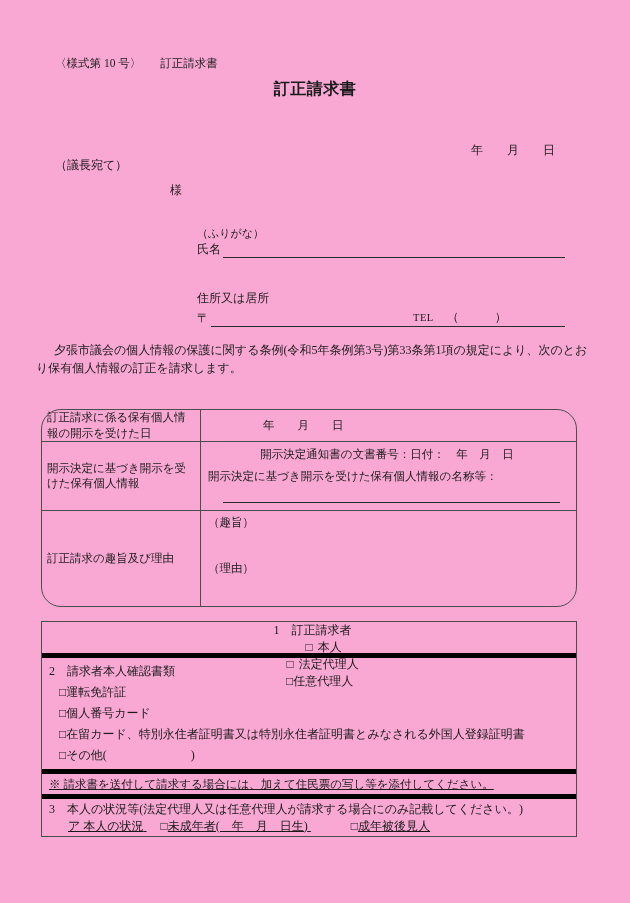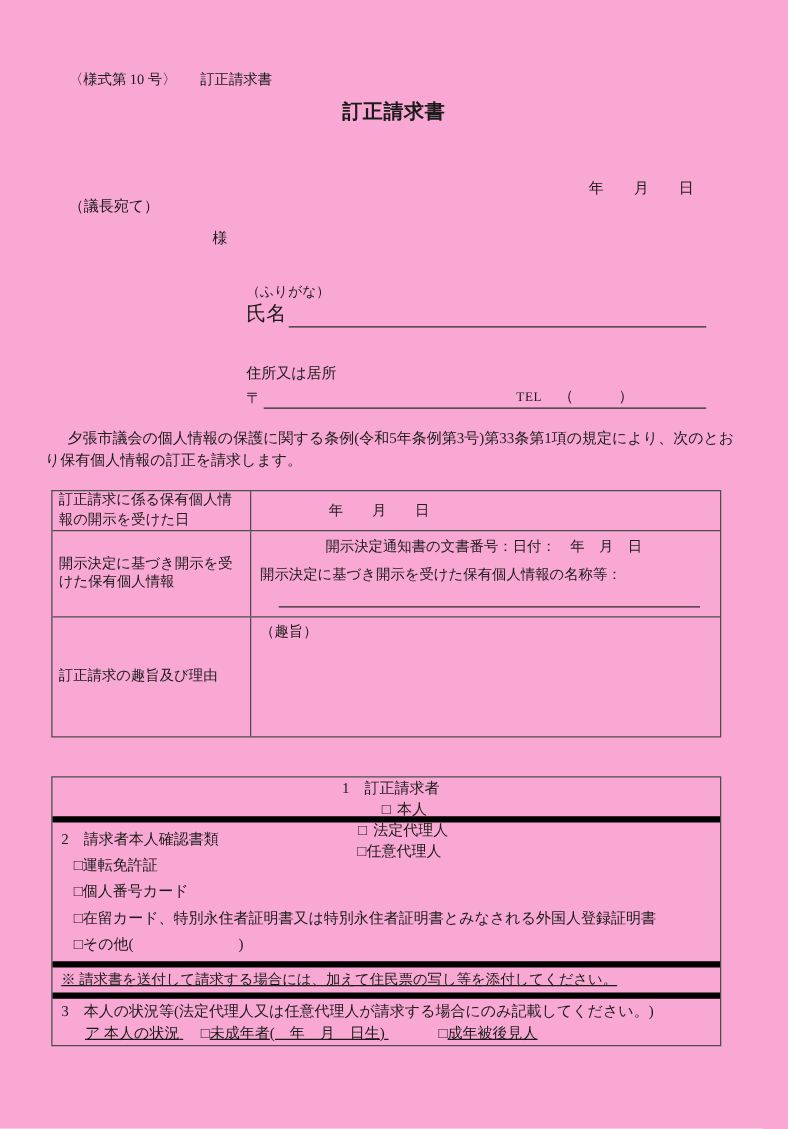--- a/index.html
+++ b/index.html
@@ -16,42 +16,42 @@
     text-align:center; font-size:16px; font-weight:bold; letter-spacing:0.5px;
   }
   .date-top { position:absolute; top:142px; right:75px; font-size:12px; }
   .addressee { position:absolute; left:55px; top:157px; font-size:12px; }
   .honorific { position:absolute; left:170px; top:182px; font-size:12px; }
 
   
   .furigana { position:absolute; left:197px; top:226px; font-size:11px; }
   .name-row {
     position:absolute; left:197px; top:241px; width:368px;
-    display:flex; align-items:flex-end; font-size:16px;
+    display:flex; align-items:flex-end; font-size:12px;
   }
   .fill-line { flex:1; border-bottom:1px solid #2b2b2b; height:16px; margin-left:2px; }
   .addr-label { position:absolute; left:197px; top:290px; font-size:12px; }
   .postal-row {
     position:absolute; left:197px; top:310px; width:368px;
     display:flex; align-items:flex-end; font-size:12px;
   }
   .postal-line { position:relative; }
   .tel-group { position:absolute; left:202px; bottom:0; white-space:nowrap; }
   .tel-label { font-size:10.5px; letter-spacing:0.5px; }
   .tel-parens { font-size:12px; margin-left:10px; }
 
   
   .paragraph {
     position:absolute; left:36px; top:341px; width:556px; margin:0;
     font-size:12px; line-height:18px; text-indent:18px;
   }
 
   
   .table { position:absolute; left:41px; width:534px; border:1px solid #4d4d4d; font-size:11.5px; }
-  .t1 { top:392px; }
+  .t1 { top:409px;border-radius:20px; }
   .t-row { display:flex; }
   .t-row + .t-row { border-top:1px solid #4d4d4d; }
   .t-left {
     width:148px; padding:2px 5px; border-right:1px solid #4d4d4d;
     line-height:15.5px; flex-shrink:0;
   }
   .t-left.v-center { display:flex; align-items:center; }
   .t-right { flex:1; position:relative; }
   .r1 { height:31px; }
   .r1 .t-left { display:flex; align-items:center; }
@@ -130,20 +130,21 @@
           <span>日付：　年　月　日</span>
         </div>
         <div class="r2-line2">開示決定に基づき開示を受けた保有個人情報の名称等：</div>
         <div class="r2-underline"></div>
       </div>
     </div>
     <div class="t-row r3">
       <div class="t-left v-center">訂正請求の趣旨及び理由</div>
       <div class="t-right r3-val">
         <div>（趣旨）</div>
+        <div class="reason">（理由）</div>
       </div>
     </div>
   </div>
 
   <div class="table t2">
     <div class="t2-row t2-r1">
       <span>1　訂正請求者</span>
       <span class="opt o1">
         <span class="cb">□</span>
         <span>本人</span>

